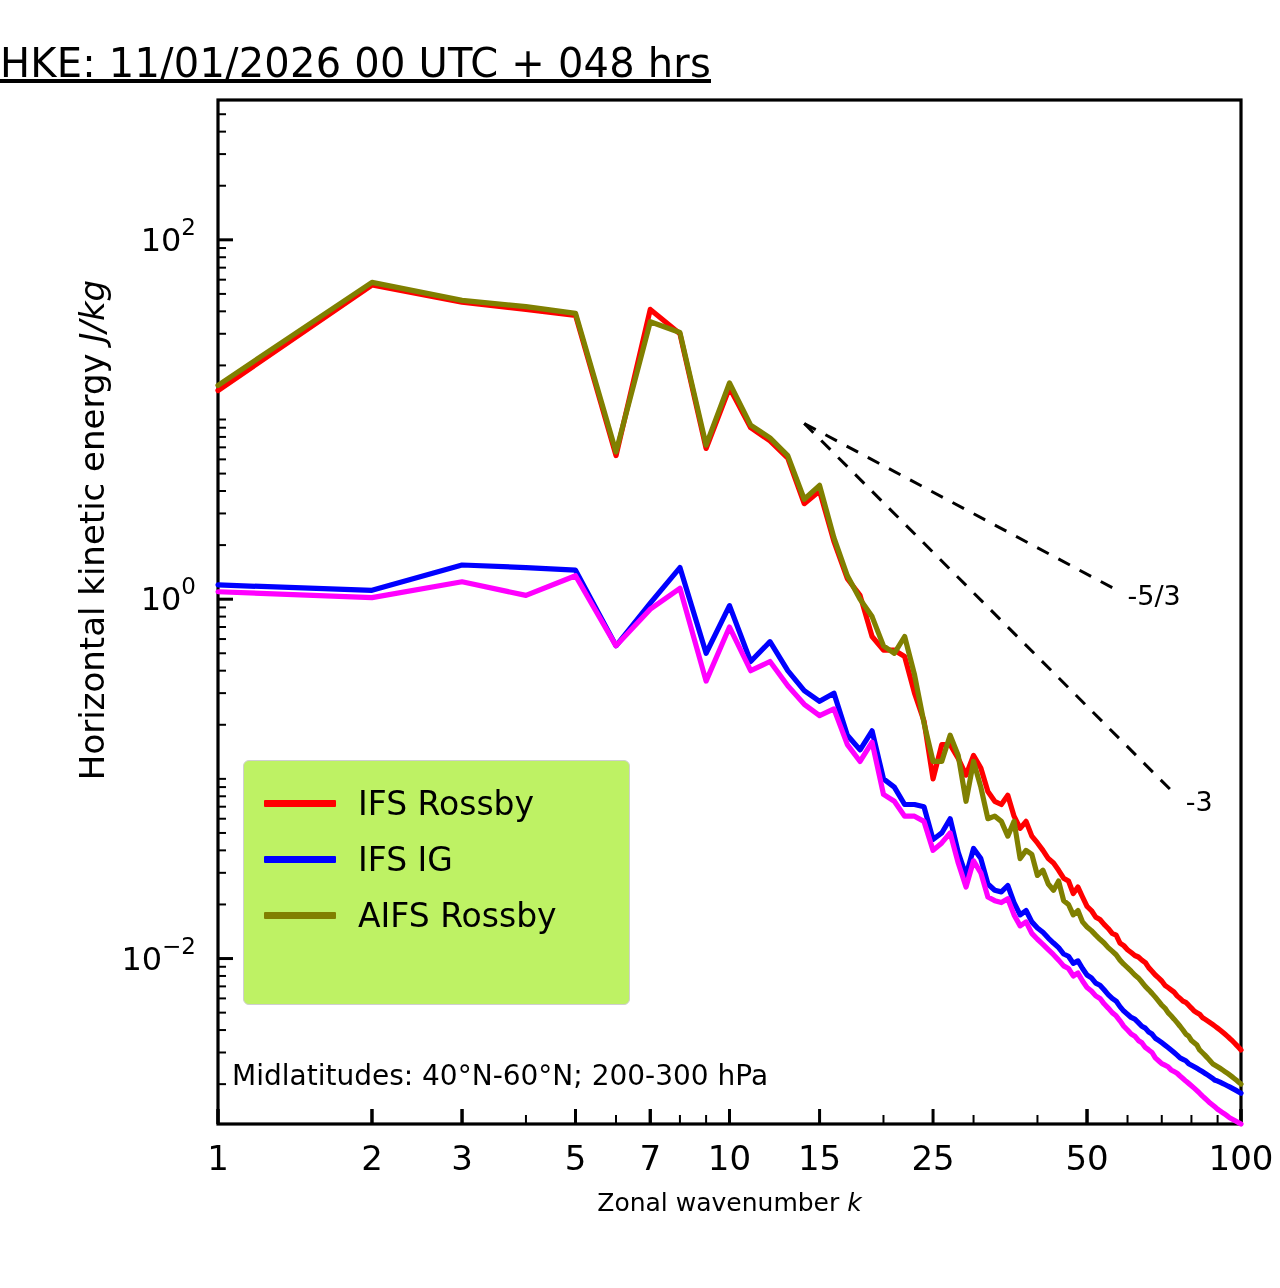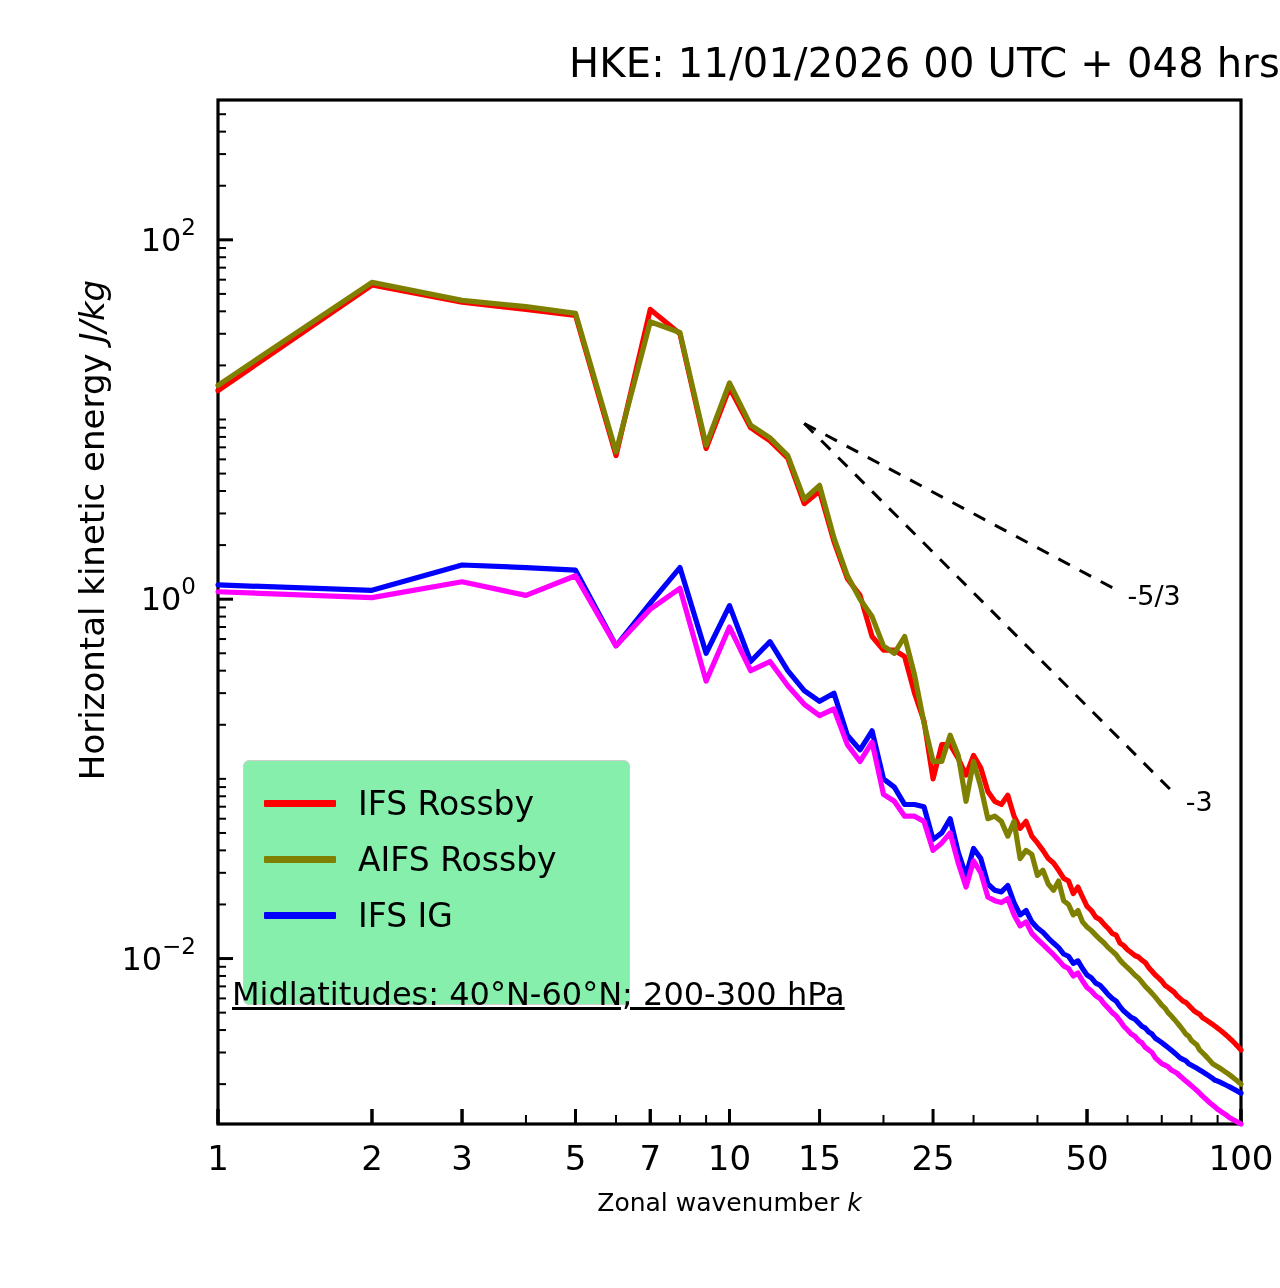--- a/index.html
+++ b/index.html
@@ -1,36 +1,36 @@
 <!DOCTYPE html>
 <html><head>
 <meta charset="utf-8">
 <style>
   html,body{margin:0;padding:0;background:#ffffff;}
   body{width:1280px;height:1288px;overflow:hidden;
        font-family:"DejaVu Sans","Liberation Sans",sans-serif;color:#000;}
   #root{position:relative;width:1280px;height:1288px;}
-  #chart-title{position:absolute;left:0;top:40px;width:1280px;text-align:right;
-       font-size:40px;letter-spacing:.2px;}
+  #chart-title{position:absolute;left:0;top:40px;width:1280px;text-align:left;
+       font-size:40px;letter-spacing:.2px;text-decoration:underline;}
   #ylabel-wrap{position:absolute;left:-288px;top:500px;width:760px;height:60px;
        transform:rotate(-90deg);transform-origin:center center;
        display:flex;align-items:center;justify-content:center;}
   #ylabel{font-size:34px;white-space:nowrap;}
   #ylabel .unit{font-style:italic;}
   #xlabel{position:absolute;left:218px;top:1188px;width:1023px;text-align:center;
        font-size:25px;}
   #xlabel .sym{font-style:italic;}
   #plotsvg{position:absolute;left:0;top:0;}
   #legend{position:absolute;left:243px;top:760px;width:387px;height:245px;
-       border:1.6px solid #cfcfcf;border-radius:6px;background:#86efac;
+       border:1.6px solid #cfcfcf;border-radius:6px;background:#bef264;
        box-sizing:border-box;padding:14px 0 0 0;}
   .legend-row{display:flex;align-items:center;height:56px;padding-left:20px;}
   .legend-swatch{width:72px;height:7px;margin-right:22px;border-radius:1px;}
   .legend-text{font-size:33px;line-height:1;}
-  #annotation{position:absolute;left:232px;top:975px;font-size:32px;text-decoration:underline;}
+  #annotation{position:absolute;left:232px;top:1059px;font-size:28px;}
 </style>
 </head>
 <body>
 
 <div id="root">
 
   <div id="chart-title">HKE: 11/01/2026 00 UTC + 048 hrs</div>
 
   <div id="ylabel-wrap">
     <div id="ylabel">
@@ -159,24 +159,24 @@
         <polyline points="218.00,385.30 371.98,282.33 462.05,300.42 525.95,306.59 575.52,313.30 616.02,451.93 650.27,321.74 679.93,332.48 706.10,445.14 729.50,382.82 750.67,425.16 770.00,437.90 787.78,455.56 804.24,499.23 819.57,485.36 833.91,537.66 847.37,575.76 860.07,599.18 872.08,616.60 883.48,645.83 894.32,653.27 904.65,636.49 914.52,674.69 923.98,722.85 933.05,761.45 941.76,761.45 950.14,735.19 958.22,755.45 966.02,801.31 973.55,761.45 980.83,787.09 987.88,818.73 994.72,816.17 1001.35,821.37 1007.79,836.14 1014.05,821.37 1020.14,858.59 1026.06,850.37 1031.83,854.37 1037.45,875.46 1042.94,870.26 1048.29,883.98 1053.52,890.23 1058.63,881.04 1063.62,900.65 1068.50,904.46 1073.28,914.88 1077.95,910.54 1082.54,921.87 1087.02,926.91 1091.42,930.63 1095.74,935.13 1099.97,939.28 1104.12,943.03 1108.20,947.64 1112.20,951.11 1116.13,954.74 1119.99,960.12 1123.79,964.21 1127.52,967.64 1131.20,971.23 1134.81,974.99 1138.36,977.93 1141.86,982.04 1145.31,986.38 1148.70,989.80 1152.04,993.37 1155.33,997.12 1158.57,1001.05 1161.77,1005.20 1164.92,1008.09 1168.03,1012.64 1171.09,1015.82 1174.11,1019.14 1177.09,1022.61 1180.04,1026.24 1182.94,1030.05 1185.81,1034.05 1188.64,1036.13 1191.43,1040.47 1194.19,1042.73 1196.92,1045.06 1199.61,1049.94 1202.27,1052.50 1204.90,1055.14 1207.50,1057.88 1210.06,1060.72 1212.60,1063.66 1215.11,1065.18 1217.60,1066.72 1220.05,1068.30 1222.48,1069.91 1224.88,1071.55 1227.25,1073.23 1229.61,1074.95 1231.93,1076.70 1234.23,1078.49 1236.51,1080.33 1238.77,1082.21 1241.00,1084.14" fill="none" stroke="#808000" stroke-width="5.2" stroke-linejoin="round" stroke-linecap="round"></polyline>
       </g>
   </svg>
 
   <div id="legend">
     <div class="legend-row">
       <span class="legend-swatch" style="background:#ff0000"></span>
       <span class="legend-text">IFS Rossby</span>
     </div>
     <div class="legend-row">
+      <span class="legend-swatch" style="background:#0000ff"></span>
+      <span class="legend-text">IFS IG</span>
+    </div>
+    <div class="legend-row">
       <span class="legend-swatch" style="background:#808000"></span>
       <span class="legend-text">AIFS Rossby</span>
-    </div>
-    <div class="legend-row">
-      <span class="legend-swatch" style="background:#0000ff"></span>
-      <span class="legend-text">IFS IG</span>
     </div>
   </div>
 
   <div id="annotation">Midlatitudes: 40°N-60°N; 200-300 hPa</div>
 
 </div>
 
 </body></html>

